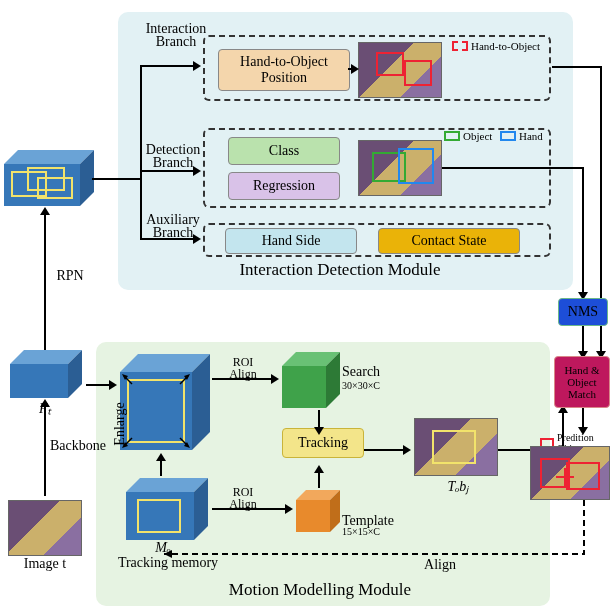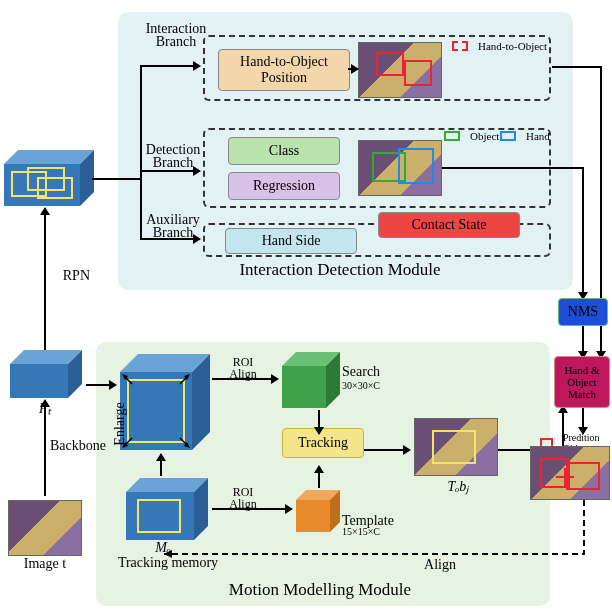--- a/index.html
+++ b/index.html
@@ -9,21 +9,21 @@
 .lblsm{position:absolute;font-size:11px;text-align:center;color:#000}
 .pill{position:absolute;border-radius:4px;border:1px solid #888;display:flex;align-items:center;justify-content:center;font-size:14px}
 .dash{border:2px dashed #333;border-radius:6px}
 .arrow{position:absolute;background:#000}
 .arrowR:after{content:"";position:absolute;right:-8px;top:-4px;border:5px solid transparent;border-left:8px solid #000}
 .arrowU:after{content:"";position:absolute;top:-8px;left:-4px;border:5px solid transparent;border-bottom:8px solid #000}
 .arrowD:after{content:"";position:absolute;bottom:-8px;left:-4px;border:5px solid transparent;border-top:8px solid #000}
 svg{position:absolute;overflow:visible}
 .mini{position:absolute;background:linear-gradient(135deg,#6a4e74 0 40%,#cbb06b 40% 70%,#8a6fa1 70% 100%);border:1px solid #666}
 .bbox{position:absolute;border:2px solid;box-sizing:border-box}
-.legend{position:absolute;font-size:11px;display:flex;align-items:center;gap:10px}
+.legend{position:absolute;font-size:11px;display:flex;align-items:center;gap:3px}
 .lsw{width:16px;height:10px;border:2px solid;box-sizing:border-box}
 .title{font-size:17px}
 .em{font-style:italic}
 </style>
 </head>
 <body>
 
 <div class="box" style="left:118px;top:12px;width:455px;height:278px;background:#e2f1f4;border-radius:10px"></div>
 <div class="lbl title" style="left:190px;top:260px;width:300px">Interaction Detection Module</div>
 
@@ -39,21 +39,21 @@
 <svg style="left:10px;top:350px" width="78" height="48">
   <polygon points="0,14 58,14 58,48 0,48" fill="#3677b8"></polygon>
   <polygon points="0,14 14,0 72,0 58,14" fill="#6aa3d6"></polygon>
   <polygon points="58,14 72,0 72,34 58,48" fill="#2b5e94"></polygon>
 </svg>
 <div class="lbl em" style="left:30px;top:398px;width:30px">Fₜ</div>
 
 <div class="arrow arrowR" style="left:86px;top:384px;width:28px;height:2px"></div>
 
 <div class="arrow arrowU" style="left:44px;top:210px;width:2px;height:140px"></div>
-<div class="lbl" style="left:50px;top:268px;width:40px;text-align:right">RPN</div>
+<div class="lbl" style="left:50px;top:268px;width:40px;text-align:center">RPN</div>
 
 <svg style="left:4px;top:150px" width="90" height="56">
   <polygon points="0,14 76,14 76,56 0,56" fill="#3677b8"></polygon>
   <polygon points="0,14 14,0 90,0 76,14" fill="#6aa3d6"></polygon>
   <polygon points="76,14 90,0 90,42 76,56" fill="#2b5e94"></polygon>
   <rect x="8" y="22" width="34" height="24" fill="none" stroke="#f2e36b" stroke-width="2"></rect>
   <rect x="24" y="18" width="36" height="22" fill="none" stroke="#f2e36b" stroke-width="2"></rect>
   <rect x="34" y="28" width="34" height="20" fill="none" stroke="#f2e36b" stroke-width="2"></rect>
 </svg>
 
@@ -99,21 +99,21 @@
 <div class="legend" style="left:500px;top:130px">
   <span class="lsw" style="border-color:#28e"></span>
   <span>Hand</span>
 </div>
 
 <div class="lbl" style="left:138px;top:213px;width:70px;line-height:13px"><span>Auxiliary Branch</span></div>
 <div class="box dash" style="left:203px;top:223px;width:348px;height:34px"></div>
 <div class="pill" style="left:225px;top:228px;width:130px;height:24px;background:#c3e5ee">
     <span>Hand Side</span>
   </div>
-<div class="pill" style="left:378px;top:212px;width:140px;height:24px;background:#ef4444">
+<div class="pill" style="left:378px;top:228px;width:140px;height:24px;background:#eab308">
     <span>Contact State</span>
   </div>
 
 <svg style="left:120px;top:354px" width="90" height="96">
   <polygon points="0,18 72,18 72,96 0,96" fill="#3677b8"></polygon>
   <polygon points="0,18 18,0 90,0 72,18" fill="#6aa3d6"></polygon>
   <polygon points="72,18 90,0 90,78 72,96" fill="#2b5e94"></polygon>
   <rect x="8" y="26" width="56" height="62" fill="none" stroke="#f2e36b" stroke-width="2"></rect>
   <line x1="12" y1="30" x2="4" y2="22" stroke="#000" stroke-width="1.5"></line>
     <polygon points="2,20 8,22 5,26" fill="#000"></polygon>

